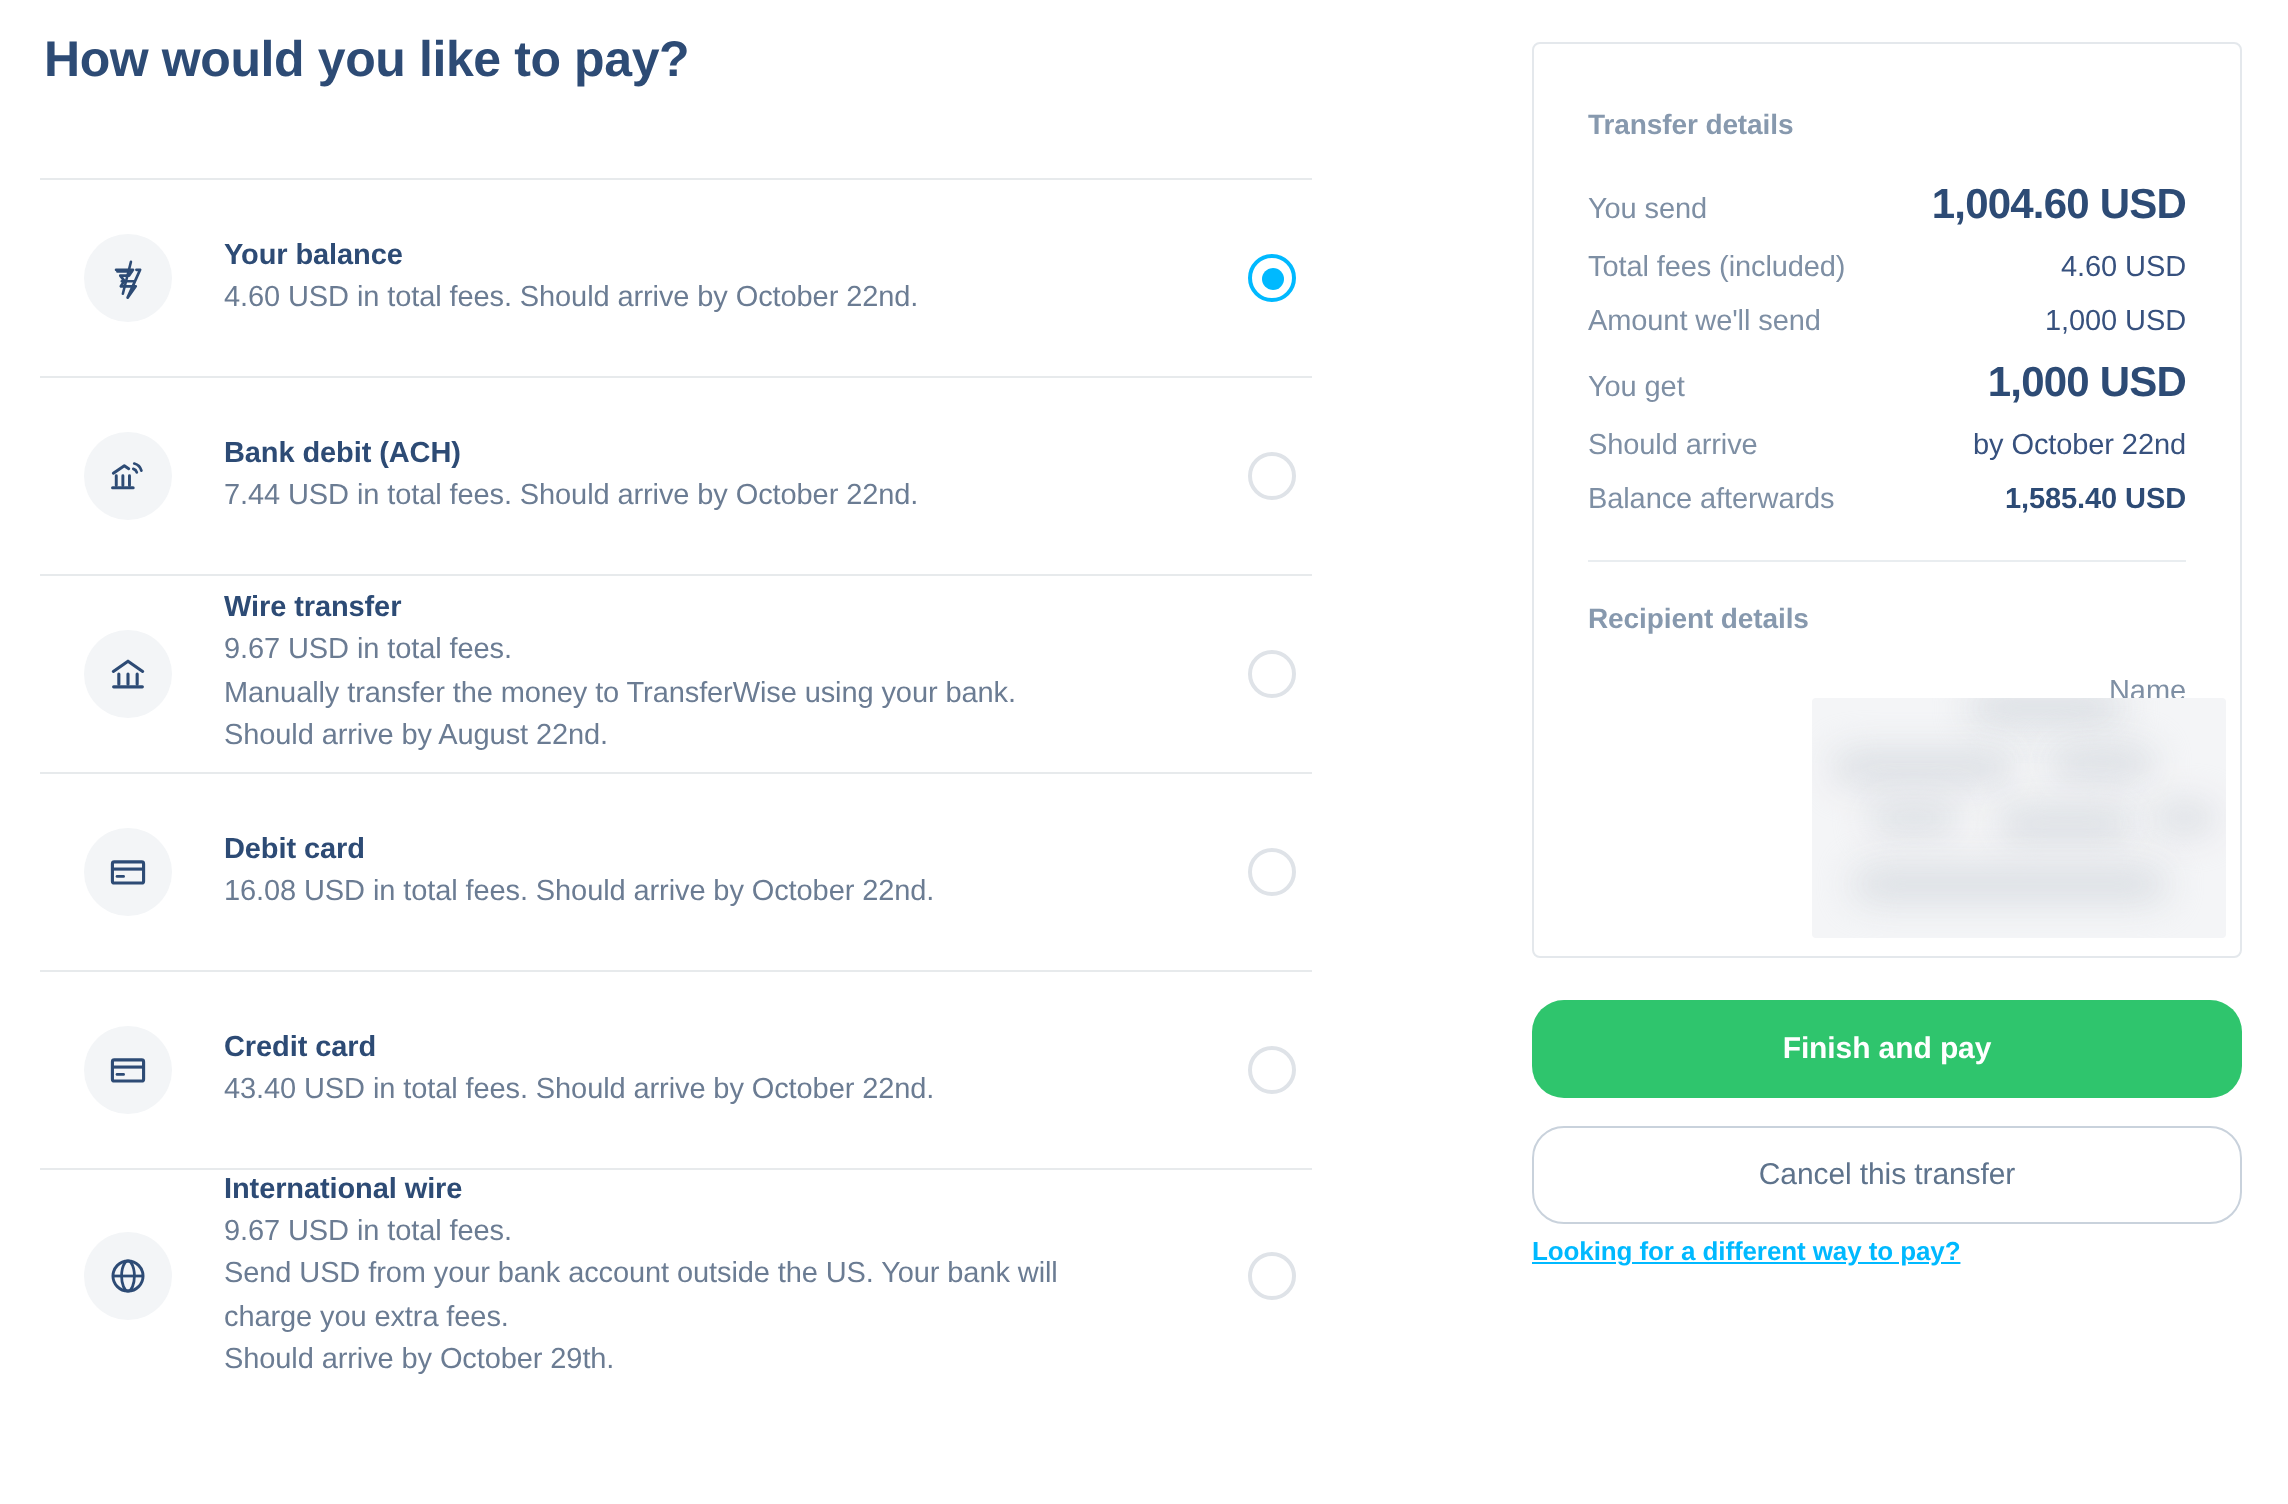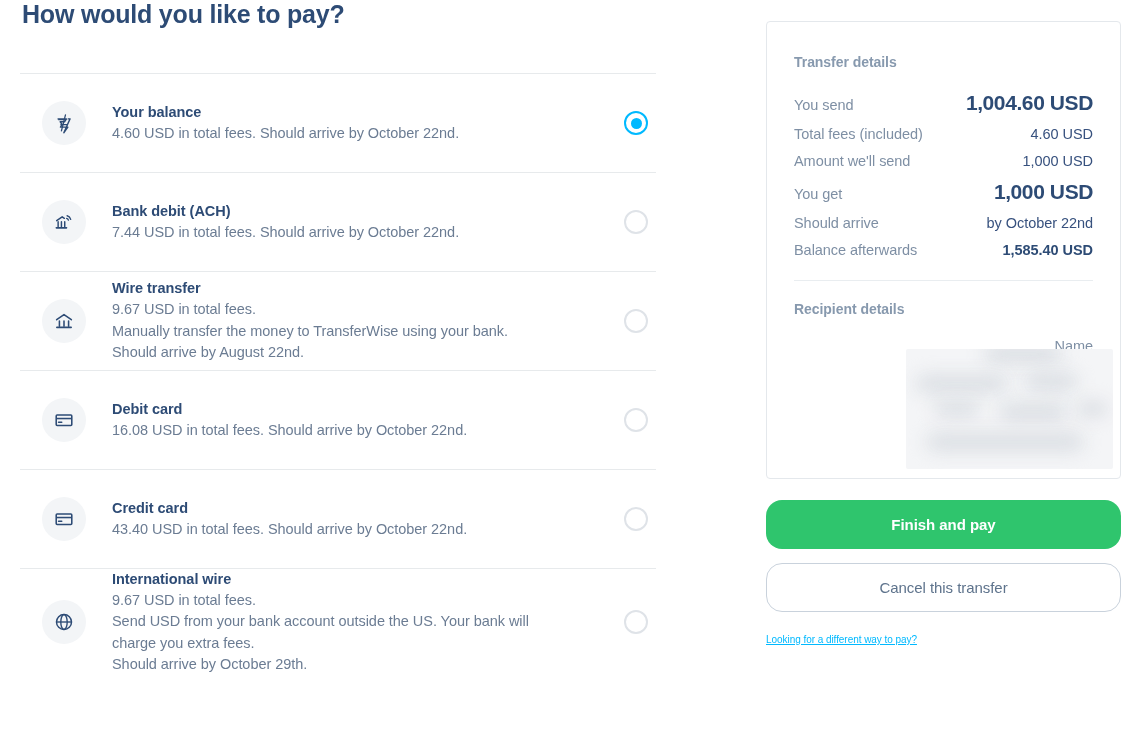--- a/index.html
+++ b/index.html
@@ -25,20 +25,21 @@
     left: 20px;
     top: 0;
     width: 636px;
   }
 
   .page-title {
     font-size: 25px;
     font-weight: bold;
     color: #2d4b75;
     letter-spacing: -0.2px;
+    padding-top: 16px;
     padding-left: 2px;
   }
 
   .methods {
     margin-top: 44px;
     border-top: 1px solid #e7eaec;
   }
 
   .method-row {
     position: relative;
@@ -222,23 +223,23 @@
     color: #5e738c;
     border: 1px solid #c9d2dc;
     padding: 15px 0;
     margin-top: 14px;
     font-weight: normal;
     font-size: 15px;
   }
 
   .alt-link {
     display: inline-block;
-    margin-top: 22px;
-    font-size: 10px;
-    font-weight: normal;
+    margin-top: 6px;
+    font-size: 13px;
+    font-weight: bold;
     color: #00b9ff;
     text-decoration: underline;
     letter-spacing: -0.05px;
     cursor: pointer;
   }
 </style>
 </head>
 <body>
 
 <div class="page">

